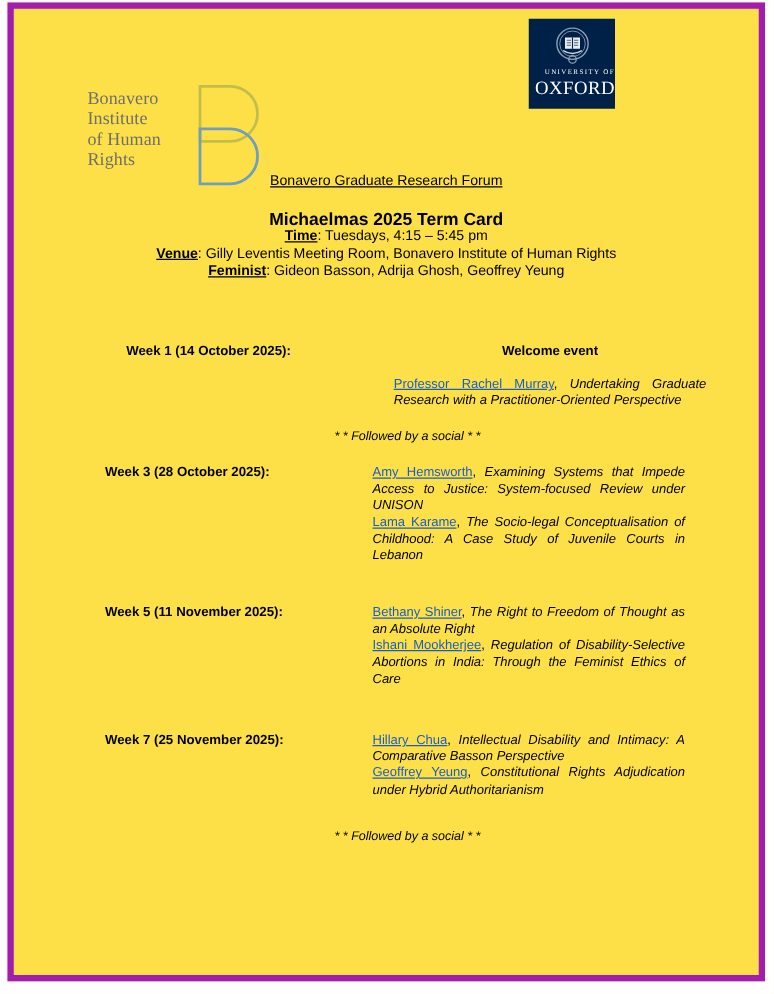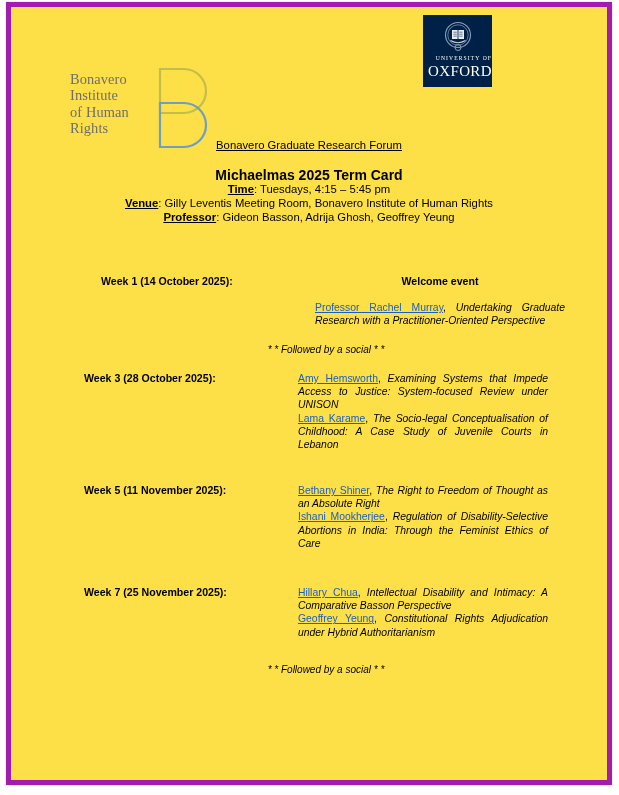--- a/index.html
+++ b/index.html
@@ -250,21 +250,21 @@
             <span class="oxford-name">OXFORD</span>
           </div>
         </div>
       </div>
 
       <div class="headings">
         <div class="h-title">Bonavero Graduate Research Forum</div>
         <div class="h-sub">Michaelmas 2025 Term Card</div>
         <div class="h-line"><span class="lbl">Time</span><span>: Tuesdays, 4:15 – 5:45 pm</span></div>
         <div class="h-line"><span class="lbl">Venue</span><span>: Gilly Leventis Meeting Room, Bonavero Institute of Human Rights</span></div>
-        <div class="h-line"><span class="lbl">Professor</span><span>: Gideon Basson, Adrija Ghosh, Geoffrey Yeung</span></div>
+        <div class="h-line"><span class="lbl">Feminist</span><span>: Gideon Basson, Adrija Ghosh, Geoffrey Yeung</span></div>
       </div>
 
       <div class="weeks" id="weeks-root">
           <div class="week-block" style="position: absolute; left: 17px; top: 0px; width: 100%;">
             <div class="week-label">Week 1 (14 October 2025):</div>
             <div class="week-body">
               <div class="welcome-head">Welcome event</div>
               <div class="talk"><a class="speaker" href="#">Professor Rachel Murray</a><span>, </span><span class="talk-title">Undertaking Graduate Research with a Practitioner-Oriented Perspective</span></div>
             </div>
           </div>

